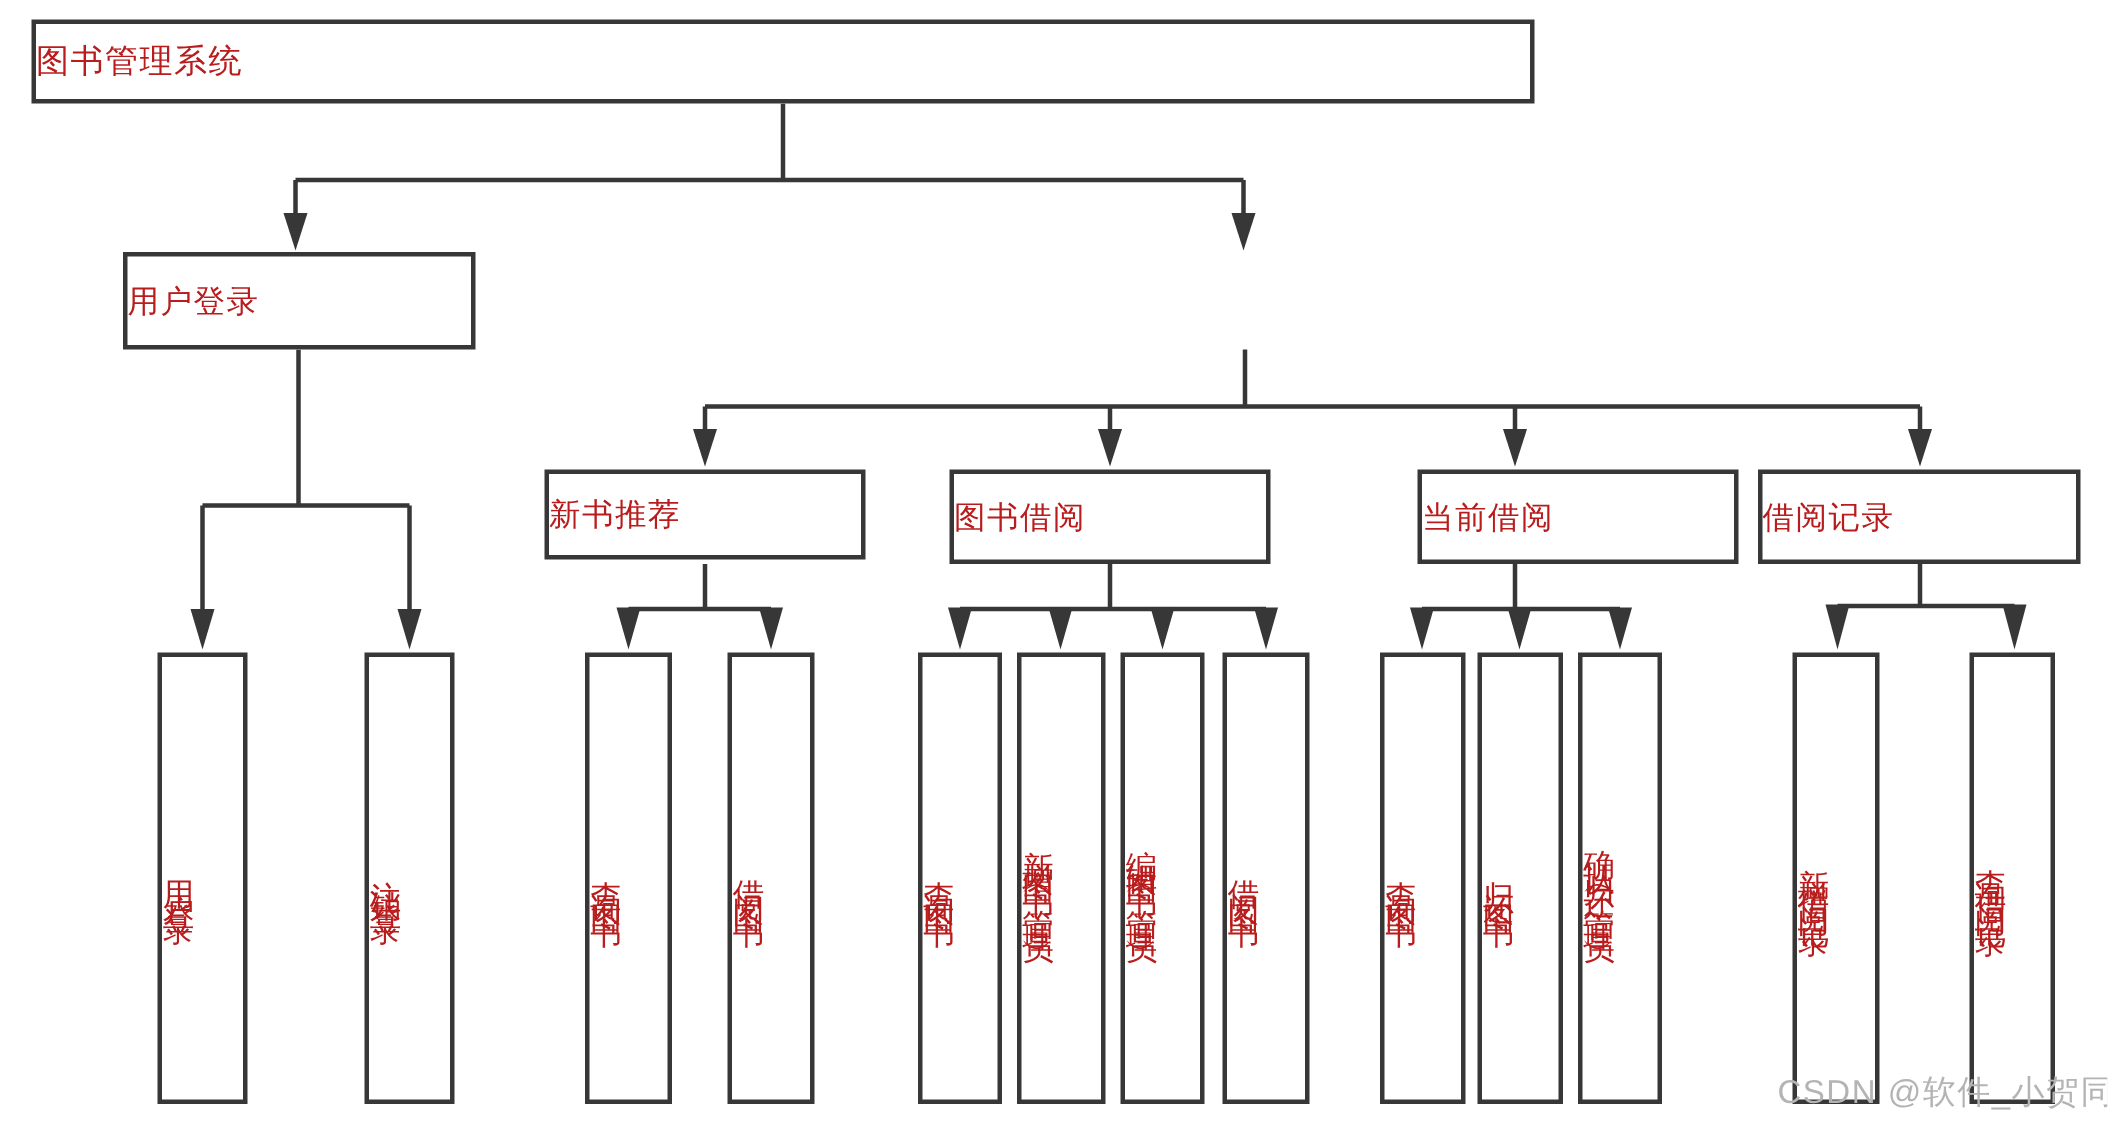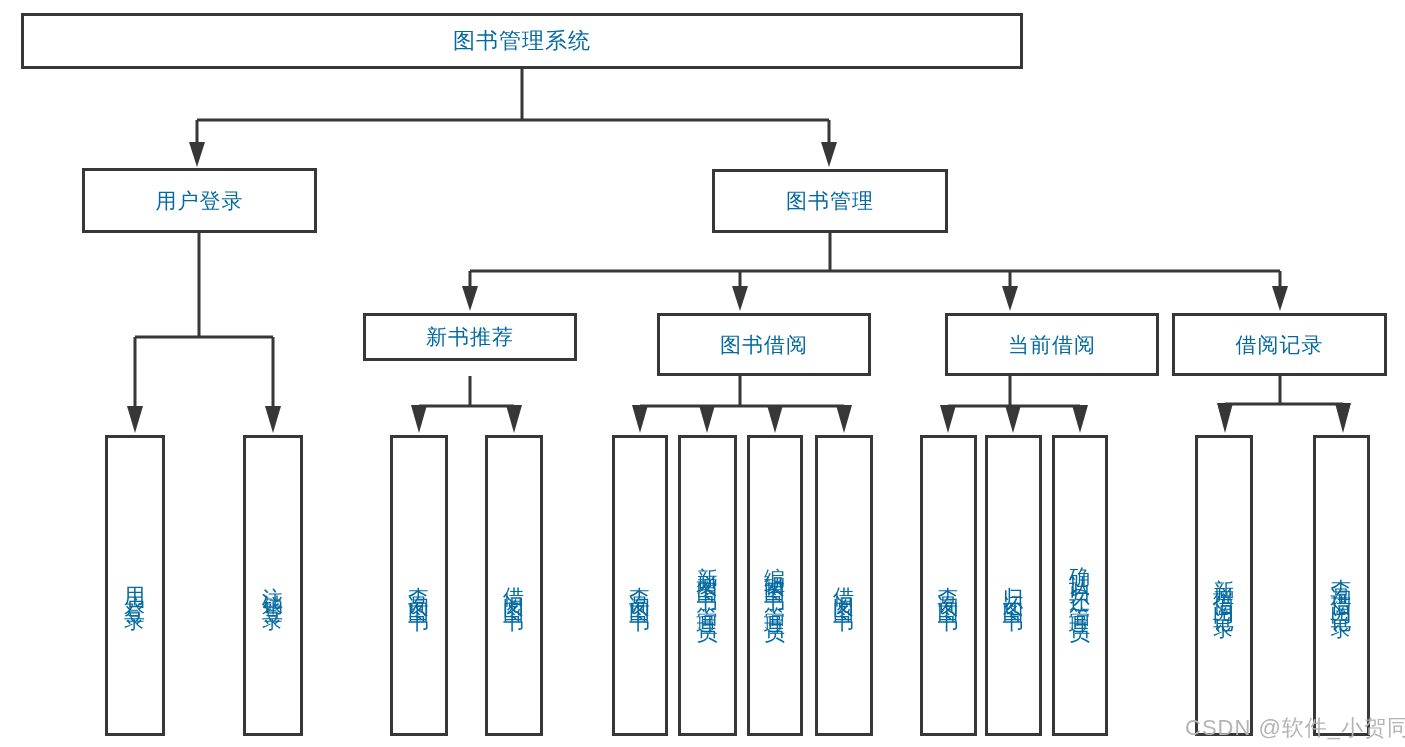--- a/index.html
+++ b/index.html
@@ -24,25 +24,25 @@
     height: 747px;
     z-index: 1;
   }
   .node {
     position: absolute;
     box-sizing: border-box;
     background: #ffffff;
     border: 3px solid #373737;
     display: flex;
     align-items: center;
-    justify-content: center;
     z-index: 2;
     font-size: 21px;
     letter-spacing: 1px;
-    color: #0369a1;
+    color: #b91c1c;
+    font-family: Liberation Serif, serif;
   }
   .node.root {
     font-size: 22px;
   }
   .node.leaf span {
     writing-mode: vertical-rl;
     text-orientation: mixed;
     letter-spacing: 8px;
     line-height: 1;
     font-size: 21px;
@@ -126,28 +126,25 @@
     </g>
   </svg>
 
   <div class="node root" style="left:21px; top:13px; width:1002px; height:56px;">
     <span>图书管理系统</span>
   </div>
 
   <div class="node" style="left:82px; top:168px; width:235px; height:65px;">
     <span>用户登录</span>
   </div>
-  <div class="node" style="left:712px; top:169px; width:236px; height:64px;">
-    <span>图书管理</span>
-  </div>
 
-  <div class="node" style="left:363px; top:313px; width:214px; height:48px;">
+  <div class="node" style="left:363px; top:313px; width:214px; height:60px;">
     <span>新书推荐</span>
   </div>
-  <div class="node" style="left:633px; top:313px; width:214px; height:63px;margin-left:24px;">
+  <div class="node" style="left:633px; top:313px; width:214px; height:63px;">
     <span>图书借阅</span>
   </div>
   <div class="node" style="left:945px; top:313px; width:214px; height:63px;">
     <span>当前借阅</span>
   </div>
   <div class="node" style="left:1172px; top:313px; width:215px; height:63px;">
     <span>借阅记录</span>
   </div>
 
   <div class="node leaf" style="left:105px; top:435px; width:60px; height:301px;">

